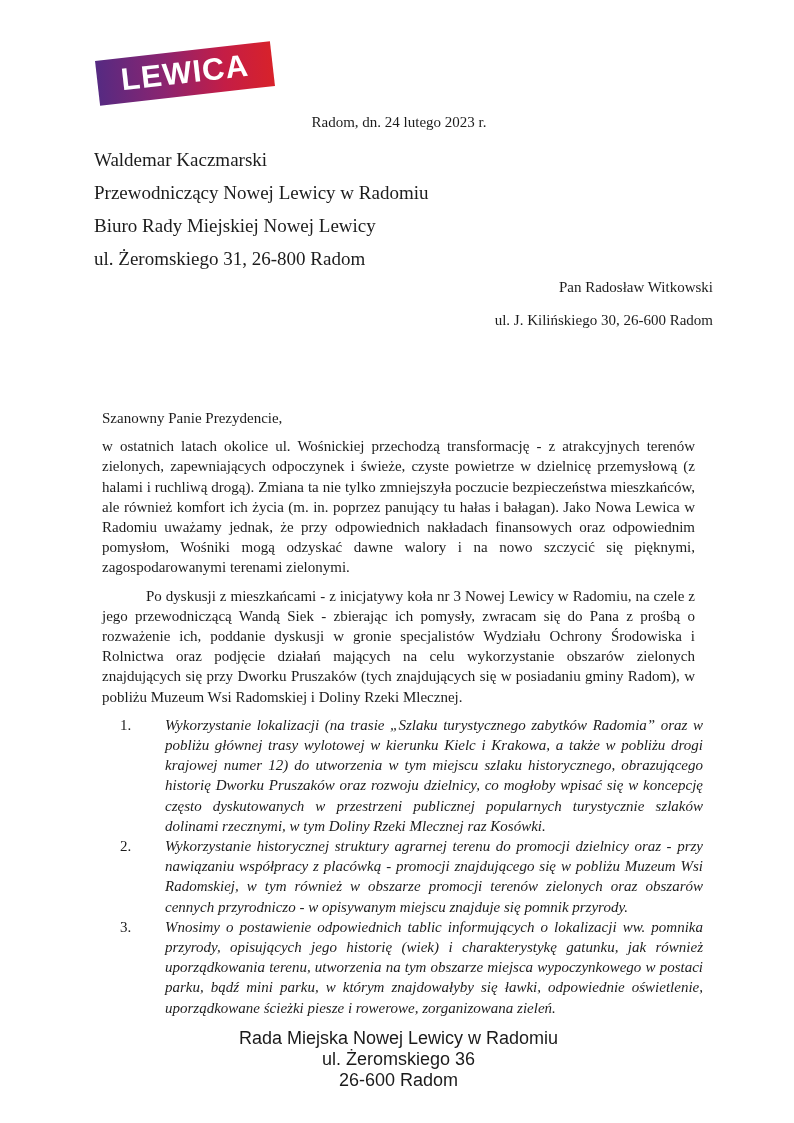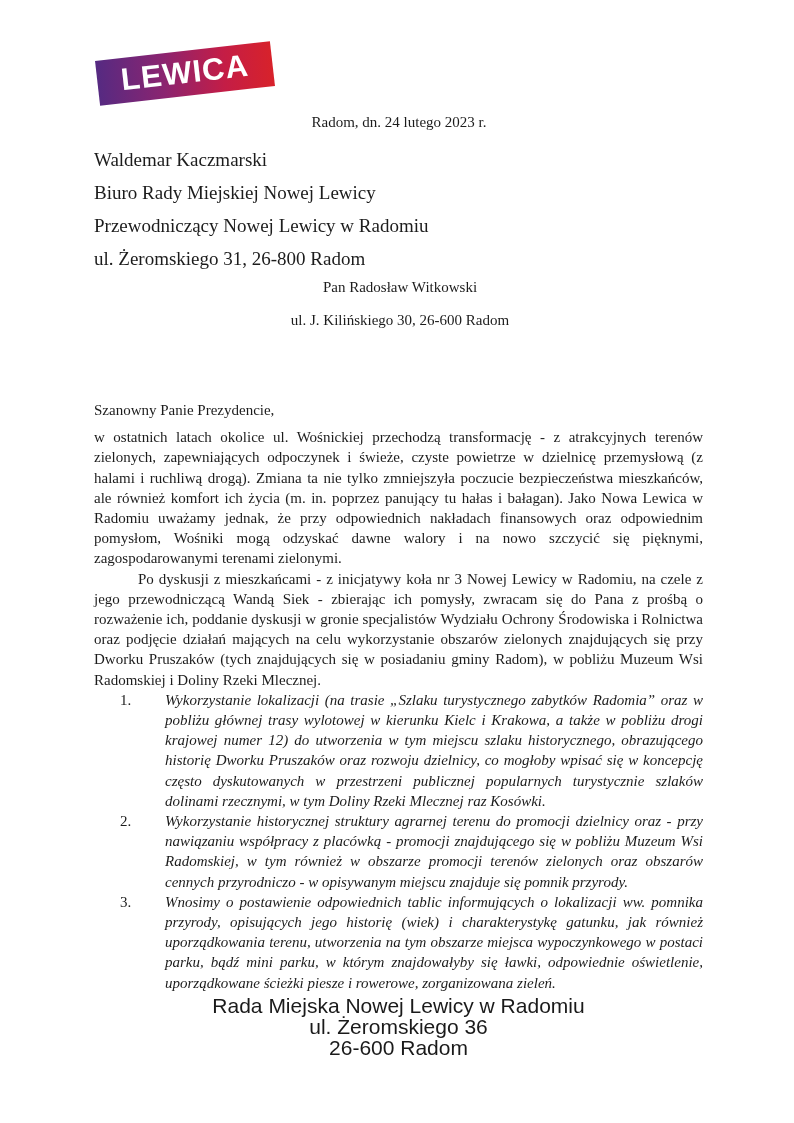--- a/index.html
+++ b/index.html
@@ -61,37 +61,37 @@
     position: absolute;
     left: 94px;
     top: 143px;
     width: 450px;
     font-size: 19px;
     line-height: 33px;
     text-align: left;
   }
   .recipient-block {
     position: absolute;
-    left: 94px;
+    left: 101px;
     top: 271px;
     width: 612px;
     font-size: 15px;
     line-height: 33px;
-    text-align: center;
+    text-align: right;
   }
   
   .letter-body {
     position: absolute;
     left: 94px;
     top: 400px;
     width: 609px;
     font-size: 15px;
     line-height: 20.2px;
   }
-  .letter-body p { margin: 0; }
+  .letter-body p { margin: 8px; }
   .salutation { margin-bottom: 7px !important; text-align: left; }
   .para { text-align: justify; }
   .para.indent { text-indent: 44px; }
   .proposals-intro { margin: 8px 0 6px 0 !important; text-align: left; }
   ol.proposals {
     margin: 0;
     padding: 0;
     list-style: none;
   }
   ol.proposals li {
@@ -103,46 +103,46 @@
     box-sizing: border-box;
     padding-left: 26px;
   }
   ol.proposals .txt {
     flex: 1 1 auto;
     text-align: justify;
     font-style: italic;
   }
   
   .footer-block {
-    margin-top: 2px;
+    margin-top: 10px;
     width: 100%;
     text-align: center;
     font-family: "Liberation Sans", "DejaVu Sans", sans-serif;
-    font-size: 21px;
+    font-size: 18px;
     line-height: 21px;
     color: #1a1a1a;
   }
 </style>
 </head>
 <body>
 
 <div class="page">
 
   <div class="logo-wrap">
     <div class="logo-banner">
       <span class="logo-text">LEWICA</span>
     </div>
   </div>
 
   <div class="date-line">Radom, dn. 24 lutego 2023 r.</div>
 
   <div class="sender-block">
     <div>Waldemar Kaczmarski</div>
+    <div>Przewodniczący Nowej Lewicy w Radomiu</div>
     <div>Biuro Rady Miejskiej Nowej Lewicy</div>
-    <div>Przewodniczący Nowej Lewicy w Radomiu</div>
     <div>ul. Żeromskiego 31, 26-800 Radom</div>
   </div>
 
   <div class="recipient-block">
     <div>Pan Radosław Witkowski</div>
     <div>ul. J. Kilińskiego 30, 26-600 Radom</div>
   </div>
 
   <div class="letter-body">
     <p class="salutation">Szanowny Panie Prezydencie,</p>

